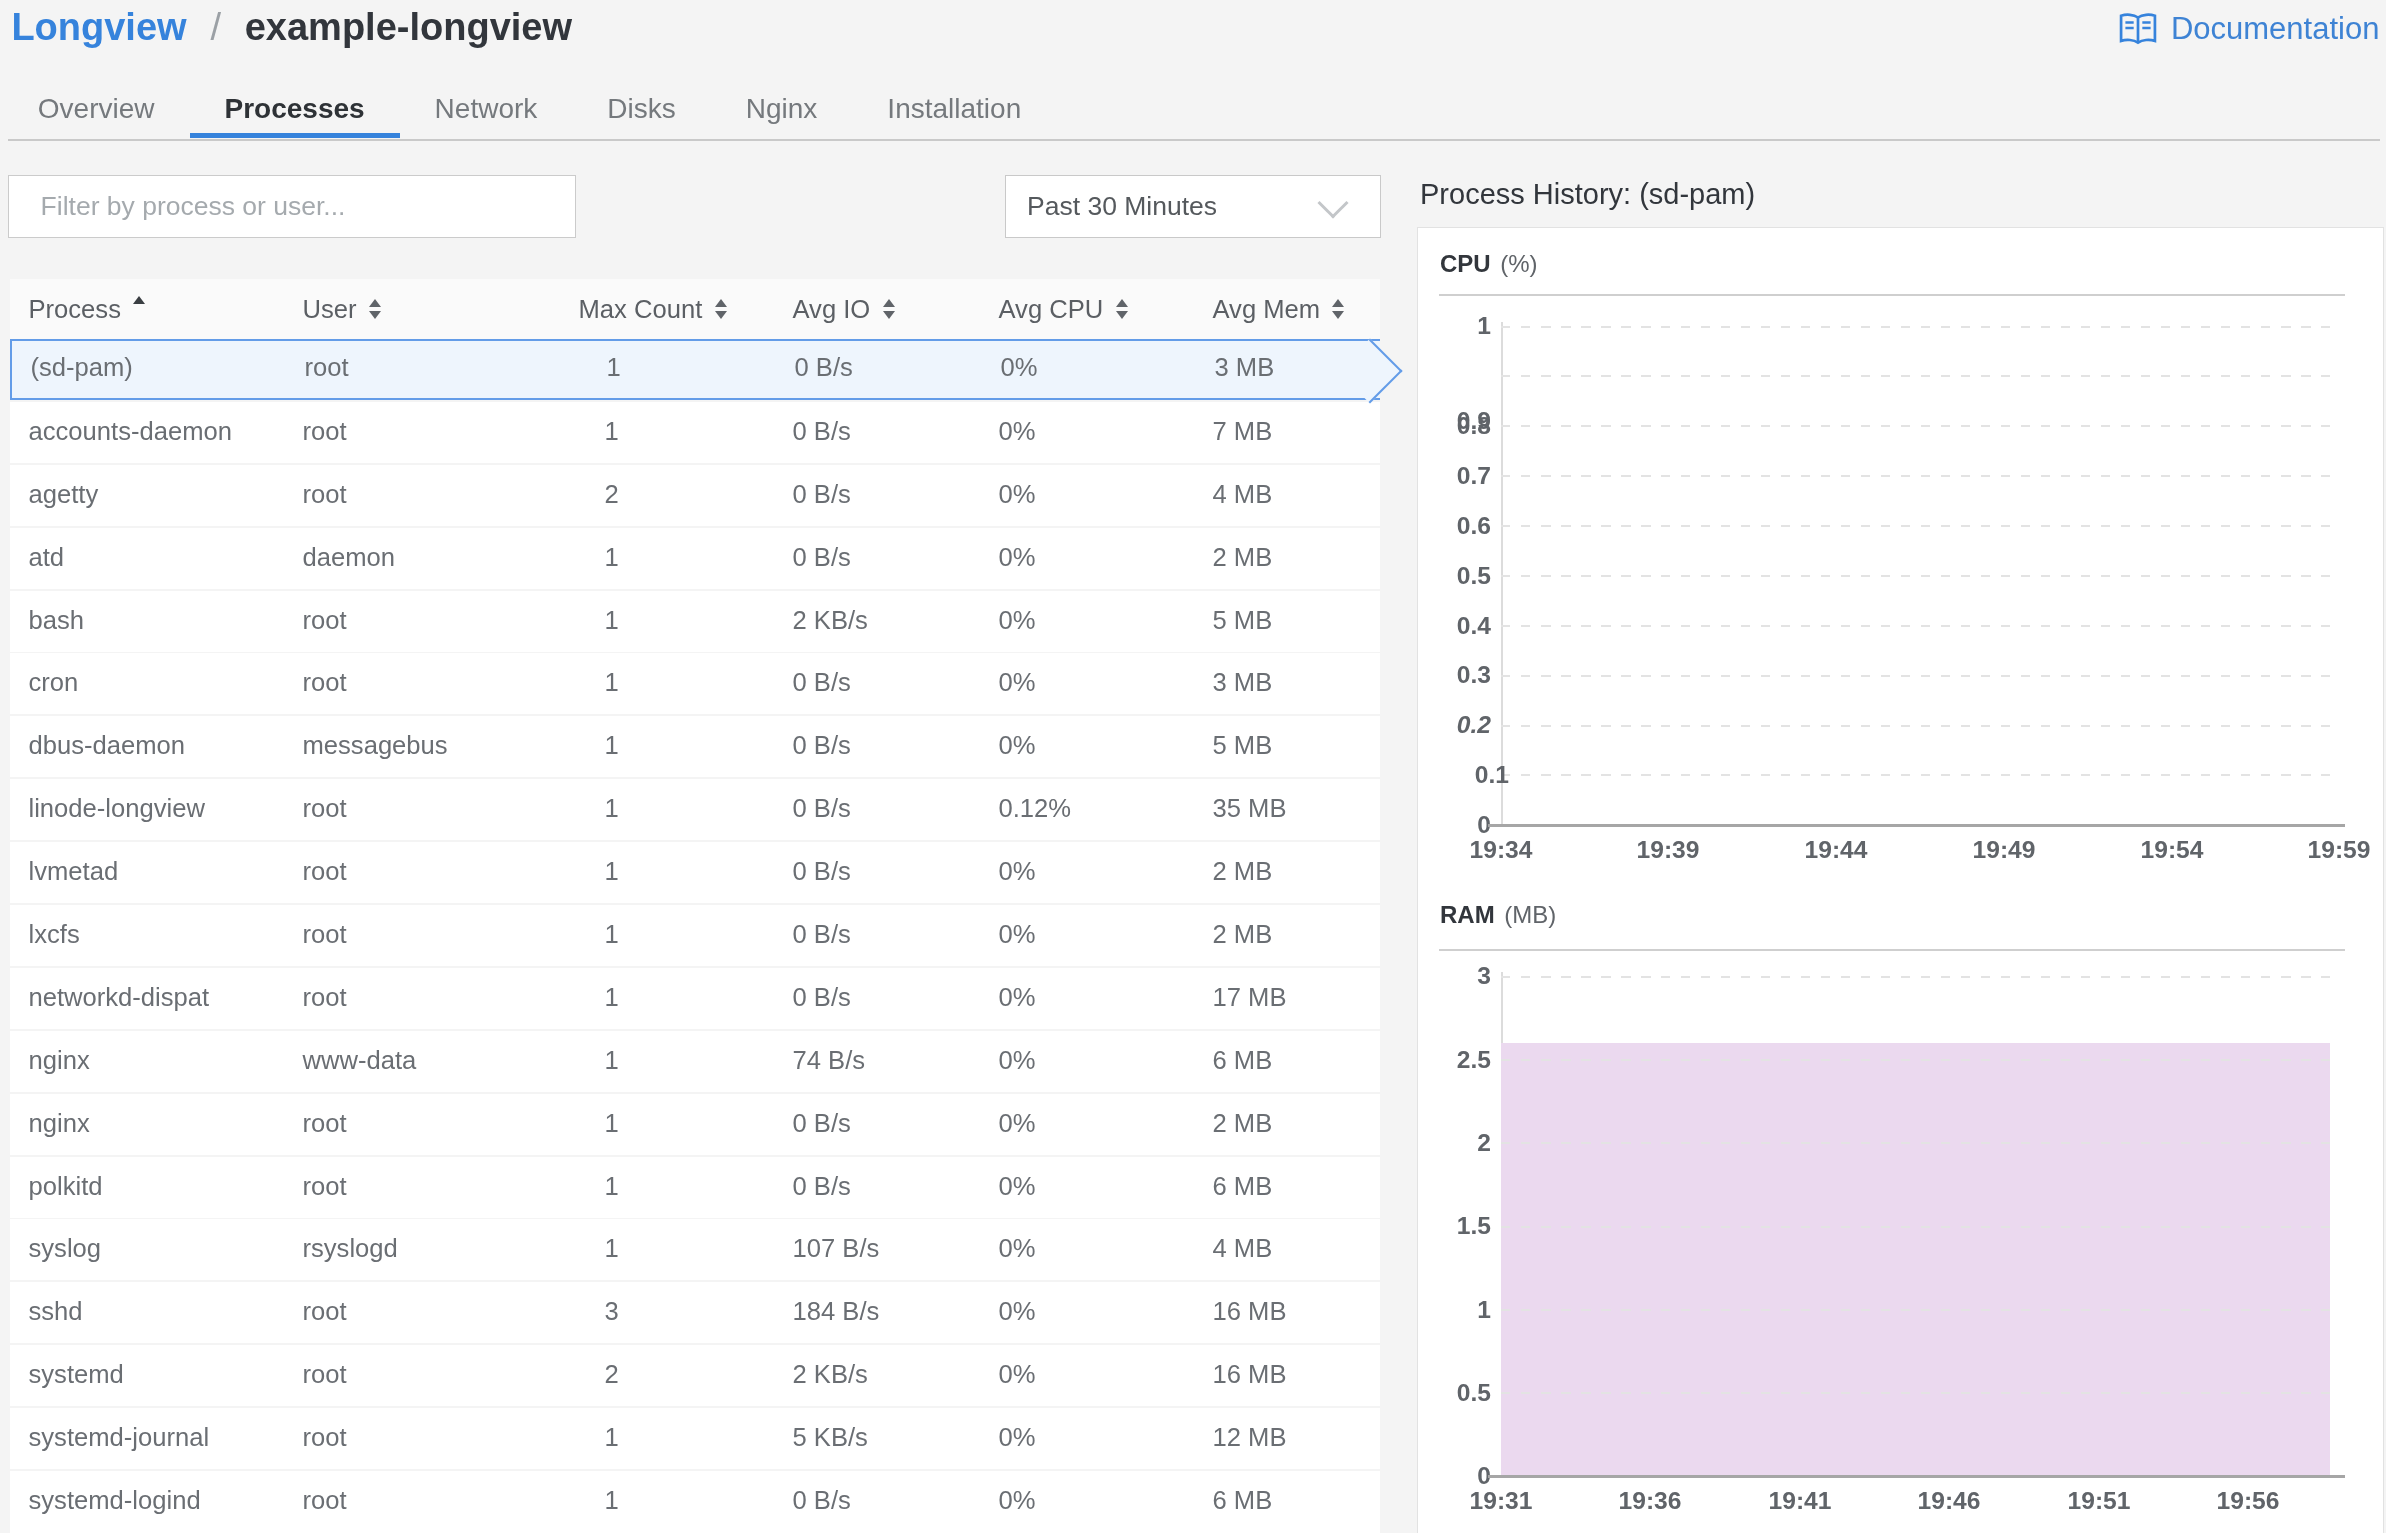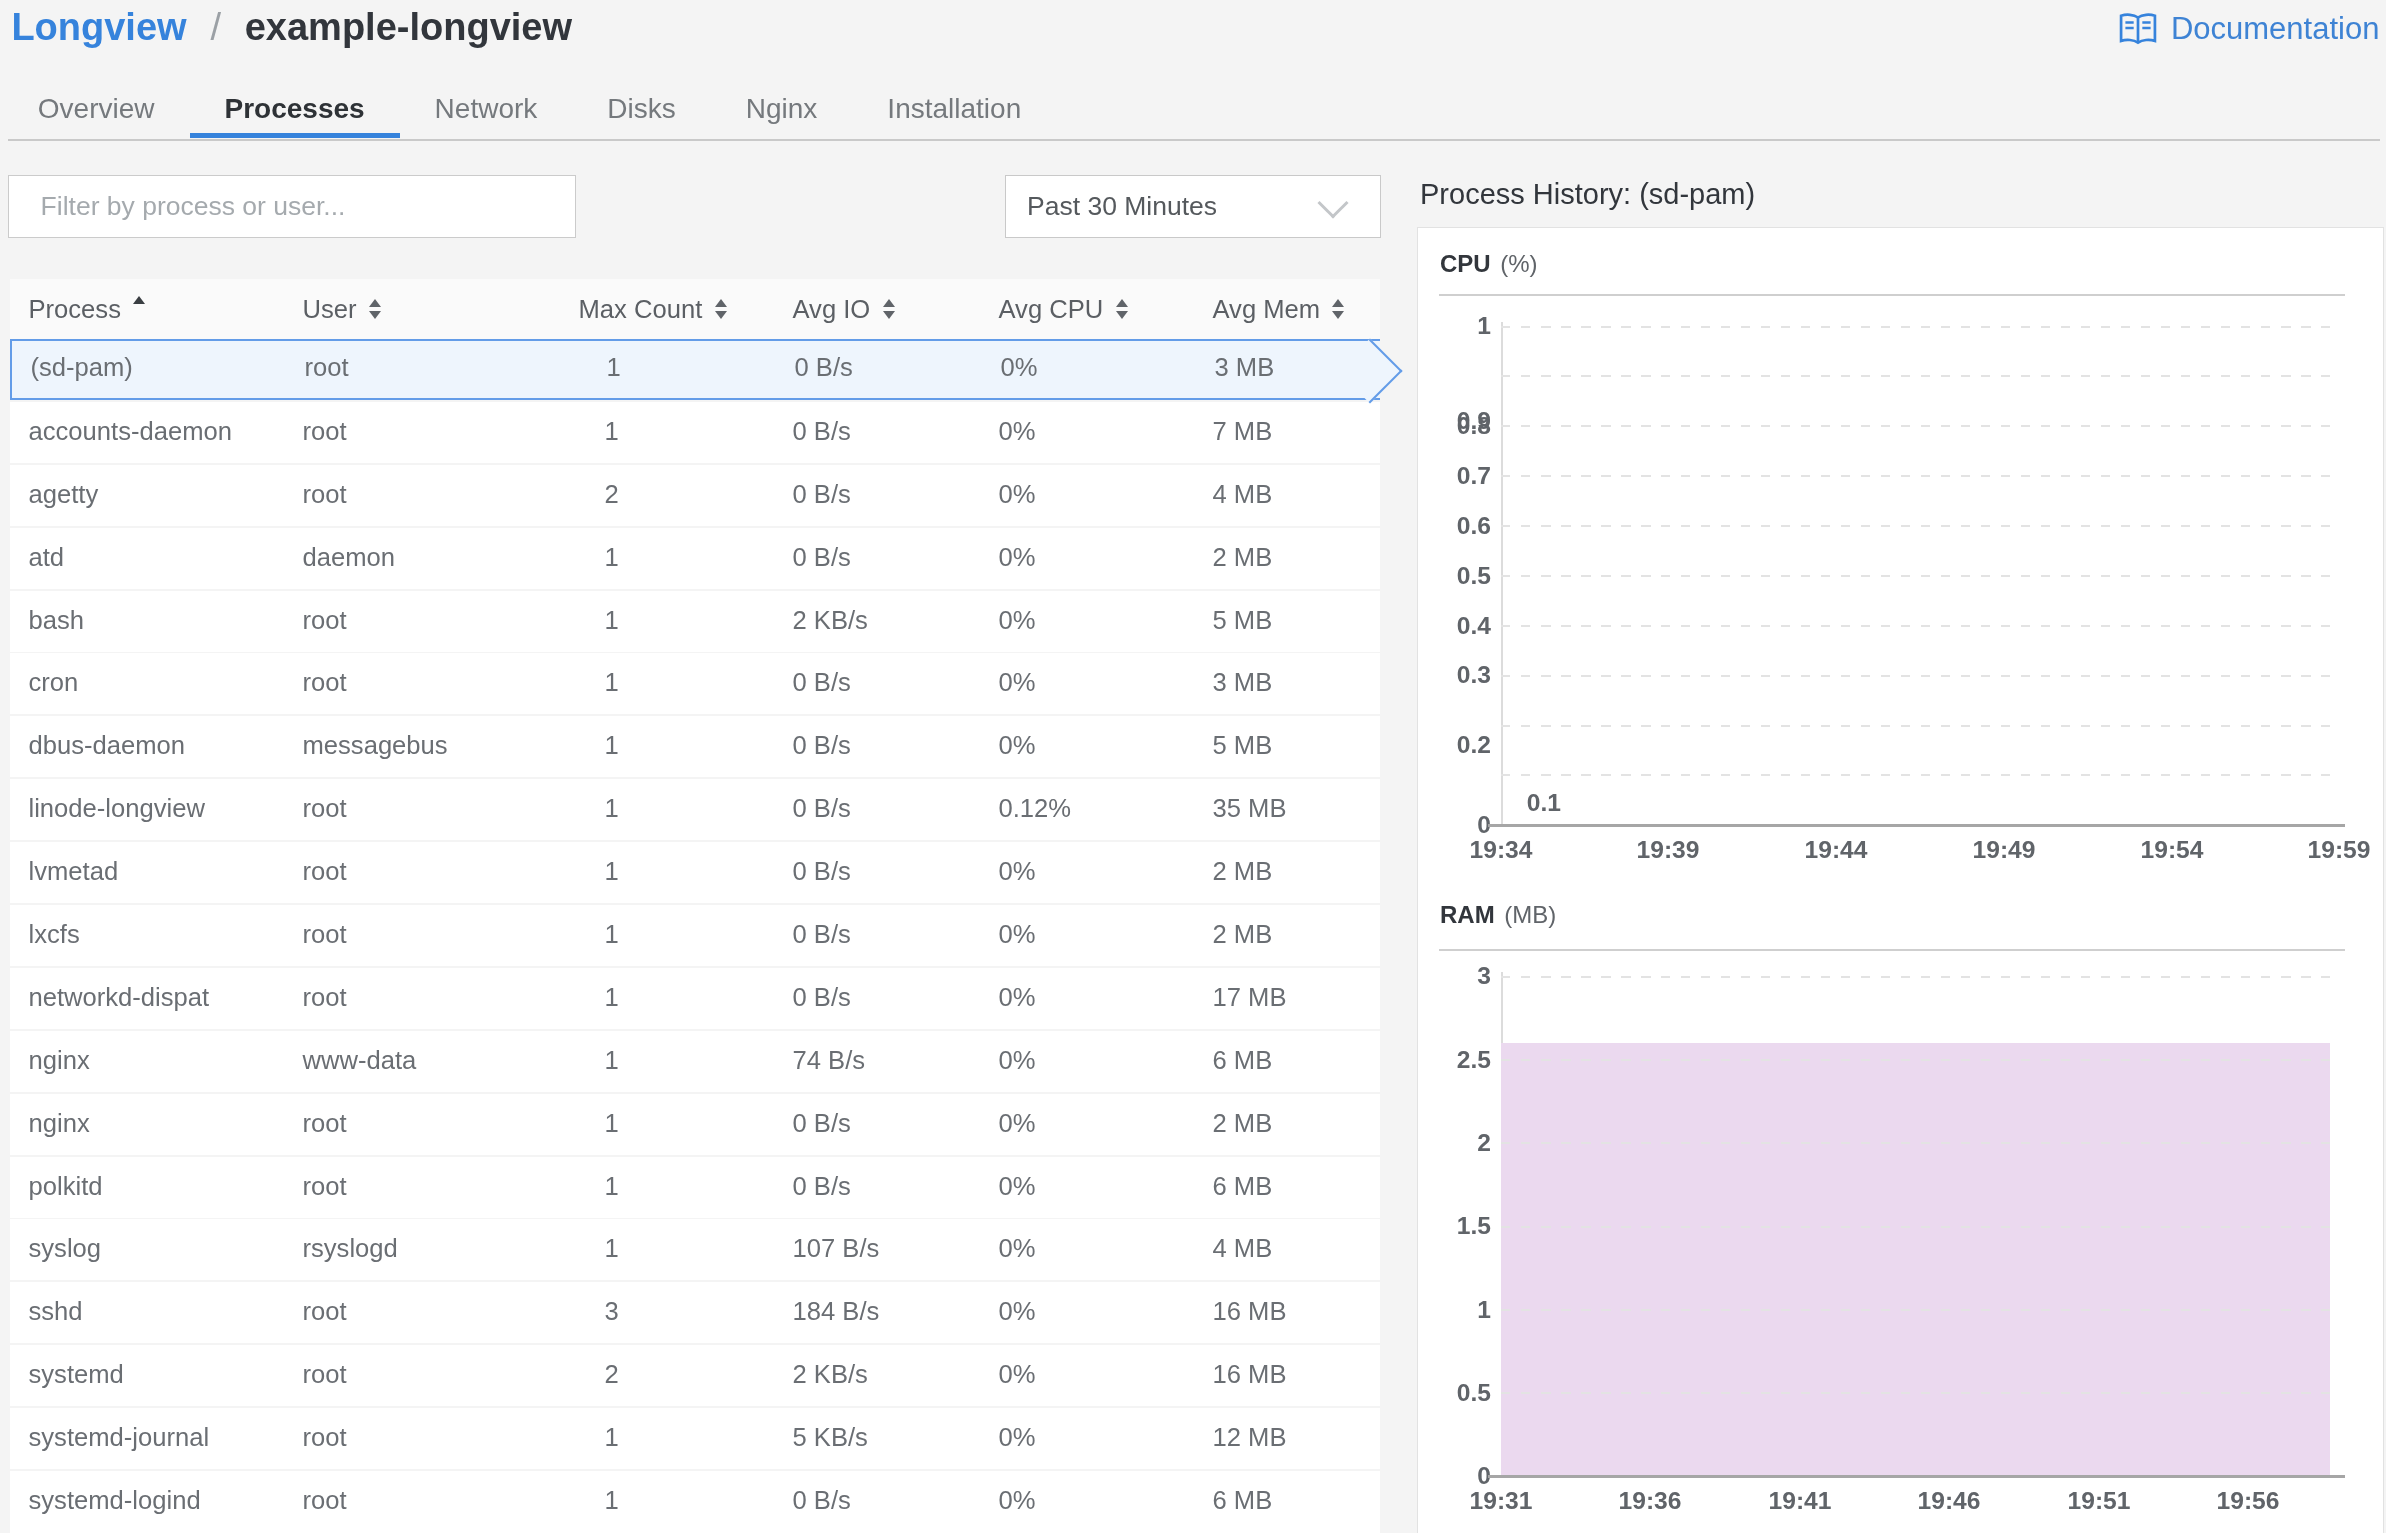--- a/index.html
+++ b/index.html
@@ -334,23 +334,23 @@
     <div class="ytick" style="left: 1387px; top: 461px;">0.7</div>
     <div class="gridline" style="left: 1501px; top: 475px; width: 829px; background: repeating-linear-gradient(to right, rgb(227, 227, 227) 0px, rgb(227, 227, 227) 9.5px, transparent 9.5px, transparent 20px);"></div>
     <div class="ytick" style="left: 1387px; top: 511px;">0.6</div>
     <div class="gridline" style="left: 1501px; top: 525px; width: 829px; background: repeating-linear-gradient(to right, rgb(227, 227, 227) 0px, rgb(227, 227, 227) 9.5px, transparent 9.5px, transparent 20px);"></div>
     <div class="ytick" style="left: 1387px; top: 561px;">0.5</div>
     <div class="gridline" style="left: 1501px; top: 575px; width: 829px; background: repeating-linear-gradient(to right, rgb(227, 227, 227) 0px, rgb(227, 227, 227) 9.5px, transparent 9.5px, transparent 20px);"></div>
     <div class="ytick" style="left: 1387px; top: 611px;">0.4</div>
     <div class="gridline" style="left: 1501px; top: 625px; width: 829px; background: repeating-linear-gradient(to right, rgb(227, 227, 227) 0px, rgb(227, 227, 227) 9.5px, transparent 9.5px, transparent 20px);"></div>
     <div class="ytick" style="left: 1387px; top: 660px;">0.3</div>
     <div class="gridline" style="left: 1501px; top: 675px; width: 829px; background: repeating-linear-gradient(to right, rgb(227, 227, 227) 0px, rgb(227, 227, 227) 9.5px, transparent 9.5px, transparent 20px);"></div>
-    <div class="ytick" style="left: 1387px; top: 730px;">0.2</div>
+    <div class="ytick" style="left: 1387px; top: 710px; font-style: italic;">0.2</div>
     <div class="gridline" style="left: 1501px; top: 725px; width: 829px; background: repeating-linear-gradient(to right, rgb(227, 227, 227) 0px, rgb(227, 227, 227) 9.5px, transparent 9.5px, transparent 20px);"></div>
-    <div class="ytick" style="left: 1457px; top: 760px; margin-top: 28px;">0.1</div>
+    <div class="ytick" style="left: 1405px; top: 760px;">0.1</div>
     <div class="gridline" style="left: 1501px; top: 774px; width: 829px; background: repeating-linear-gradient(to right, rgb(227, 227, 227) 0px, rgb(227, 227, 227) 9.5px, transparent 9.5px, transparent 20px);"></div>
     <div class="ytick" style="left: 1387px; top: 810px;">0</div>
     <div class="zeroline" style="left: 1488px; top: 824px; width: 857px; background: rgb(166, 166, 166);"></div>
     <div class="xtick" style="left: 1416px; top: 835px;">19:34</div>
     <div class="xtick" style="left: 1583px; top: 835px;">19:39</div>
     <div class="xtick" style="left: 1751px; top: 835px;">19:44</div>
     <div class="xtick" style="left: 1919px; top: 835px;">19:49</div>
     <div class="xtick" style="left: 2087px; top: 835px;">19:54</div>
     <div class="xtick" style="left: 2254px; top: 835px;">19:59</div>
     <div class="vaxis" style="left: 1501px; top: 972px; height: 504px;"></div>

